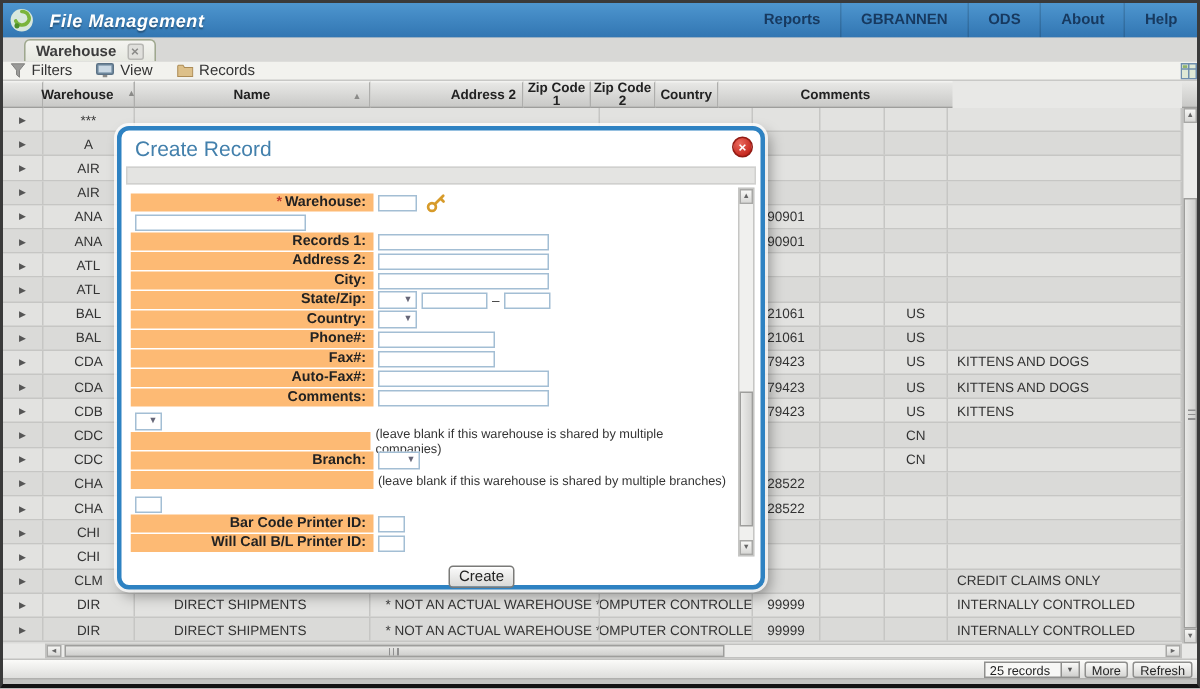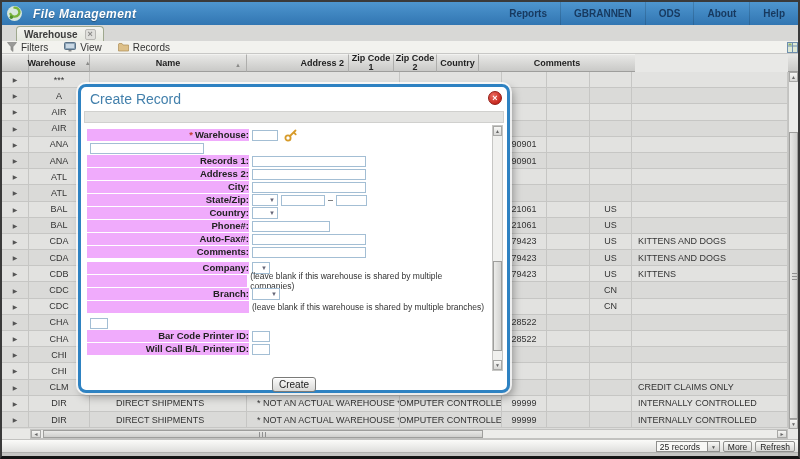--- a/index.html
+++ b/index.html
@@ -98,39 +98,39 @@
     box-shadow:0 0 0 2px rgba(255,255,255,.8),3px 4px 9px rgba(0,0,0,.35);}
   .mtitle{height:21px;padding:4px 8px 0 9px;font-size:14px;color:#4380ac;box-sizing:border-box;}
   .mclose{position:absolute;top:4px;right:5px;width:14px;height:14px;border-radius:50%;
     background:radial-gradient(circle at 35% 30%,#ea6a5e,#c5261d 75%);border:1px solid #921b14;
     color:#fff;font-size:9px;font-weight:700;display:flex;align-items:center;justify-content:center;
     line-height:1;cursor:pointer;box-sizing:border-box;}
   .mstrip{margin:3px 3px 0 3px;height:10px;background:#e4e4e2;border:1px solid #d0d0ce;}
   .mbody{position:absolute;left:6px;top:38px;width:399px;height:246px;overflow:hidden;padding-top:4px;box-sizing:content-box;}
   .frow{display:flex;height:12px;margin-bottom:1px;align-items:center;}
   .frow.gap{margin-top:4px;}
-  .flabel{width:162px;height:12px;background:#f0abfc;text-align:right;box-sizing:border-box;
+  .flabel{width:162px;height:12px;background:#fdba74;text-align:right;padding-right:5px;box-sizing:border-box;
     font-size:9.5px;line-height:12px;font-weight:700;color:#222;white-space:nowrap;}
   .req{color:#c23b2e;margin-right:2px;}
   .ffield{margin-left:3px;display:flex;align-items:center;gap:3px;font-size:9px;color:#333;}
   .in{height:11px;border:1px solid #a3bed4;background:#fff;box-sizing:border-box;padding:0 2px;font-size:9px;}
   .w26{width:26px;} .w114{width:114px;} .w78{width:78px;} .w44{width:44px;} .w31{width:31px;} .w18{width:18px;}
   .sel{height:12px;border:1px solid #a3bed4;background:#fff;box-sizing:border-box;display:flex;
     align-items:center;justify-content:flex-end;padding-right:2px;cursor:pointer;}
   .sel .dd{font-size:6px;color:#667;}
   .sw26{width:26px;} .sw18{width:18px;} .sw28{width:28px;}
   .hint{font-size:8.5px;color:#333;}
   .mscroll{position:absolute;right:4px;top:38px;width:11px;height:246px;background:#f0f0ee;
     border:1px solid #c6c6c4;box-sizing:border-box;}
   .msbtn{position:absolute;left:0;width:9px;height:10px;background:linear-gradient(#f8f8f6,#d8d8d6);
     border:1px solid #a8a8a6;box-sizing:border-box;display:flex;align-items:center;justify-content:center;
     font-size:5px;color:#666;cursor:pointer;}
   .msthumb{position:absolute;left:0;top:135px;width:9px;height:90px;background:linear-gradient(90deg,#ececea,#d2d2d0);
     border:1px solid #9e9e9c;box-sizing:border-box;cursor:pointer;}
-  .mcreate{position:absolute;left:0;top:287px;width:100%;text-align:center;}
+  .mcreate{position:absolute;left:8px;top:287px;width:100%;text-align:center;padding-left:19px;}
   .create-btn{width:44px;height:15px;border:1px solid #7a7a78;border-radius:3px;
     background:linear-gradient(#fbfbfb,#d9d9d7);font-size:10px;color:#222;cursor:pointer;
     box-shadow:inset 0 1px 0 #fff;padding:0;}
   .keyicon{cursor:pointer;margin-left:3px;}
 </style>
 </head>
 <body>
 
 <div class="window">
 
@@ -545,34 +545,39 @@
             </div>
           </div>
       </div>
       <div class="frow">
         <div class="flabel"><span>Phone#:</span></div>
         <div class="ffield">
             <input class="in w78" style="">
           </div>
       </div>
       <div class="frow">
+        <div class="flabel"><span>Fax#:</span></div>
+        <div class="ffield">
+            <input class="in w78" style="">
+          </div>
+      </div>
+      <div class="frow">
         <div class="flabel"><span>Auto-Fax#:</span></div>
         <div class="ffield">
             <input class="in w114" style="">
           </div>
       </div>
       <div class="frow">
         <div class="flabel"><span>Comments:</span></div>
         <div class="ffield">
             <input class="in w114" style="">
           </div>
       </div>
 
       <div class="frow gap">
-        <div class="flabel"><span>Company:</span></div>
         <div class="ffield">
             <div class="sel sw18">
               <span class="dd">▼</span>
             </div>
           </div>
       </div>
       <div class="frow">
         <div class="flabel"></div>
         <div class="ffield">
             <span class="hint">(leave blank if this warehouse is shared by multiple companies)</span>

